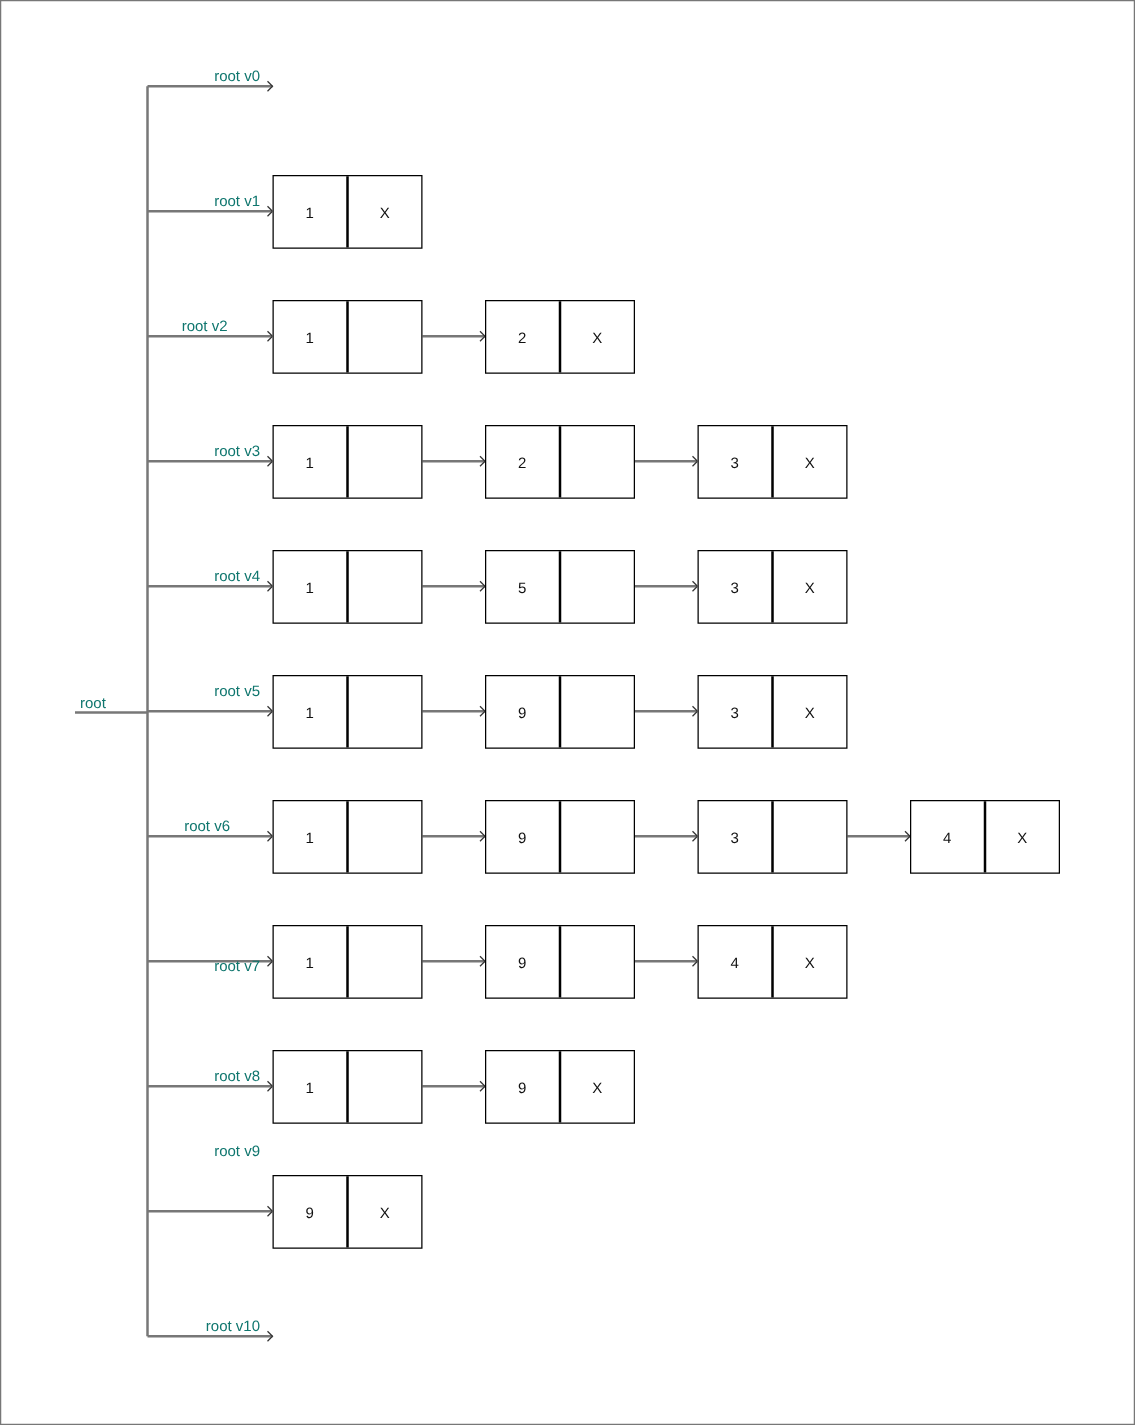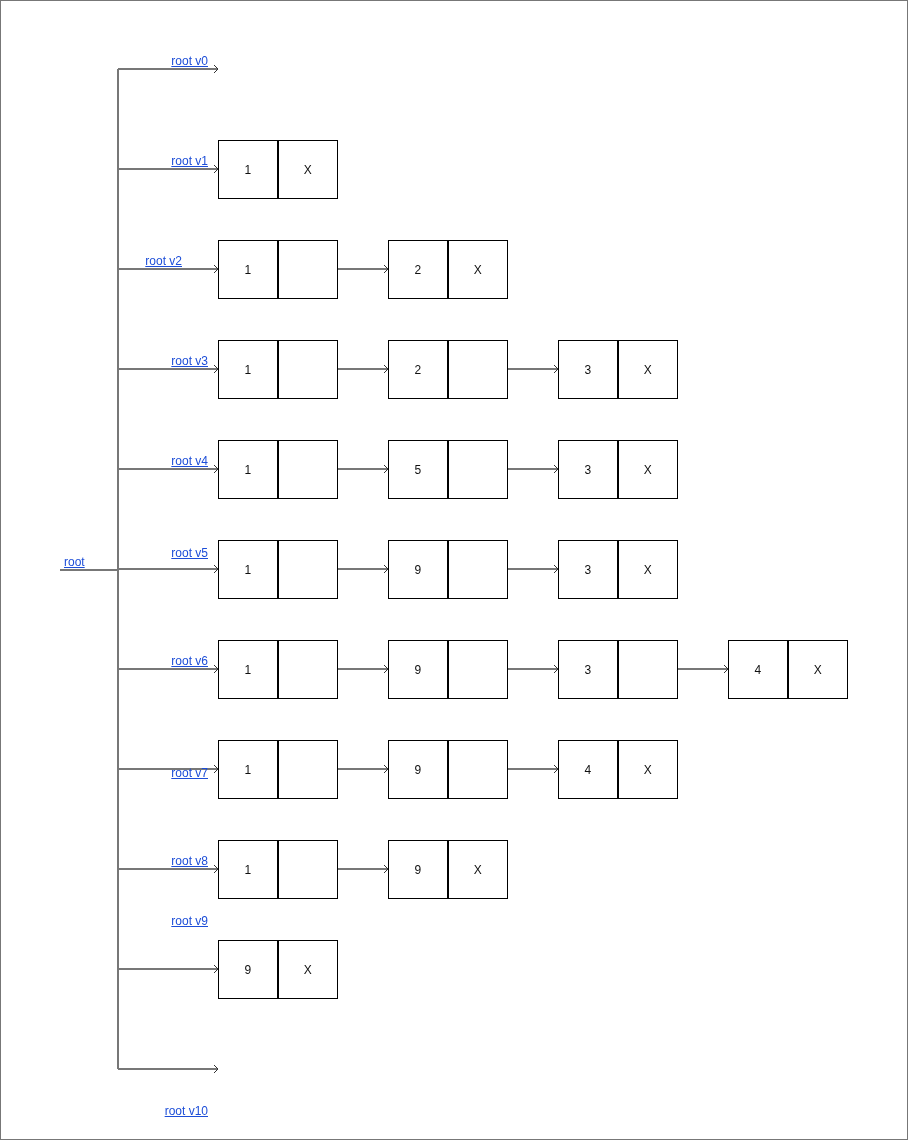--- a/index.html
+++ b/index.html
@@ -1,21 +1,21 @@
 <!DOCTYPE html>
 <html><head>
 <meta charset="utf-8">
 <style>
   html, body { margin: 0; padding: 0; background: #ffffff; }
   body { width: 908px; height: 1140px; position: relative; overflow: hidden;
          font-family: "Liberation Sans", "DejaVu Sans", sans-serif; }
   .frame { position: absolute; left: 0; top: 0; width: 906px; height: 1138px;
            border: 1px solid #777777; }
   svg { position: absolute; left: 0; top: 0; }
-  .lbl { position: absolute; font-size: 12px; color: #1d4ed8; line-height: 14px; white-space: nowrap; text-decoration: underline; }
+  .lbl { position: absolute; font-size: 12px; color: #0f766e; line-height: 14px; white-space: nowrap; }
   .node { position: absolute; width: 118px; height: 57px; border: 1px solid #000;
           display: flex; background: #fff; }
   .cell { width: 59px; height: 57px; display: flex; align-items: center; justify-content: center;
           font-size: 12px; color: #111; }
   .cell.val { border-right: 2px solid #000; width: 58px; }
   .cell.ptr { width: 59px; }
 </style>
 </head>
 <body>
 
@@ -121,21 +121,21 @@
       <div class="cell ptr"></div>
     </div>
     <div class="node" style="left: 388px; top: 540px;">
       <div class="cell val">9</div>
       <div class="cell ptr"></div>
     </div>
     <div class="node" style="left: 558px; top: 540px;">
       <div class="cell val">3</div>
       <div class="cell ptr">X</div>
     </div>
-    <div class="lbl" style="right: 700px; top: 654px;">root v6</div>
+    <div class="lbl" style="right: 724px; top: 654px;">root v6</div>
     <div class="node" style="left: 218px; top: 640px;">
       <div class="cell val">1</div>
       <div class="cell ptr"></div>
     </div>
     <div class="node" style="left: 388px; top: 640px;">
       <div class="cell val">9</div>
       <div class="cell ptr"></div>
     </div>
     <div class="node" style="left: 558px; top: 640px;">
       <div class="cell val">3</div>
@@ -165,14 +165,14 @@
     </div>
     <div class="node" style="left: 388px; top: 840px;">
       <div class="cell val">9</div>
       <div class="cell ptr">X</div>
     </div>
     <div class="lbl" style="right: 700px; top: 914px;">root v9</div>
     <div class="node" style="left: 218px; top: 940px;">
       <div class="cell val">9</div>
       <div class="cell ptr">X</div>
     </div>
-    <div class="lbl" style="right: 700px; top: 1104px; text-align: center;">root v10</div>
+    <div class="lbl" style="right: 700px; top: 1054px; text-align: center;">root v10</div>
   </div>
 
 </body></html>

